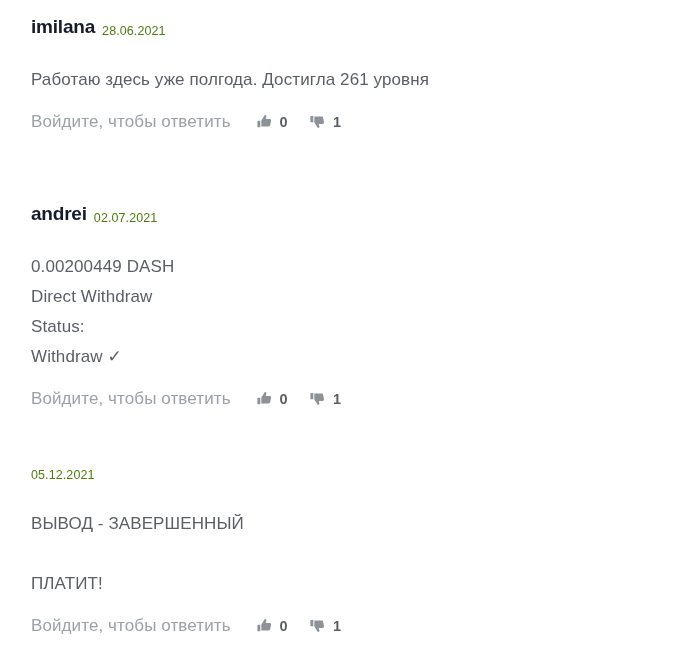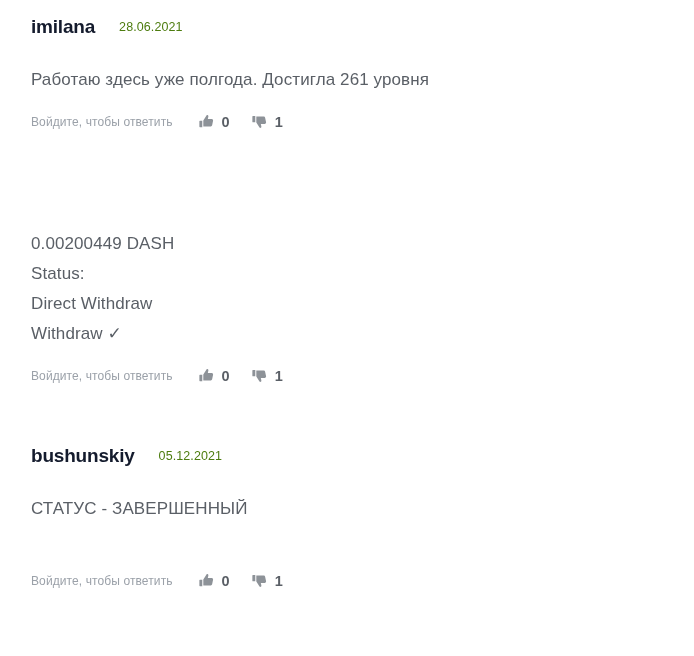--- a/index.html
+++ b/index.html
@@ -22,22 +22,22 @@
     width: 694px;
   }
 
   .comment {
     padding-top: 18px;
   }
   .comment.first { padding-top: 16px; }
 
   .comment-head {
     display: flex;
-    align-items: center;
-    gap: 24px;
+    align-items: flex-end;
+    gap: 7px;
     line-height: 1.2;
   }
 
   .comment-author {
     font-size: 19px;
     font-weight: bold;
     color: #141b2d;
     letter-spacing: -0.2px;
   }
 
@@ -64,21 +64,21 @@
   }
 
   .comment-footer {
     display: flex;
     align-items: center;
     margin-top: 16px;
     height: 22px;
   }
 
   .reply-link {
-    font-size: 12px;
+    font-size: 17px;
     color: #9ba1a9;
     letter-spacing: 0.1px;
     cursor: pointer;
   }
 
   .vote-group {
     display: flex;
     align-items: center;
     margin-left: 26px;
     cursor: pointer;
@@ -140,24 +140,28 @@
           </svg>
         </span>
         <span class="vote-count">1</span>
       </span>
     </div>
   </div>
 
   <div class="spacer-1"></div>
 
   <div class="comment">
+    <div class="comment-head">
+      <span class="comment-author">andrei</span>
+      <span class="comment-date">02.07.2021</span>
+    </div>
     <div class="comment-body">
       <div class="line">0.00200449 DASH</div>
+      <div class="line">Direct Withdraw</div>
       <div class="line">Status:</div>
-      <div class="line">Direct Withdraw</div>
       <div class="line">Withdraw ✓</div>
     </div>
     <div class="comment-footer">
       <span class="reply-link">Войдите, чтобы ответить</span>
       <span class="vote-group up">
         <span class="vote-icon">
           <svg width="15" height="15" viewBox="0 0 16 16" fill="currentColor" aria-hidden="true">
             <path d="M1 7.2h2.5V14H1A0.6 0.6 0 0 1 0.4 13.4V7.8A0.6 0.6 0 0 1 1 7.2z"></path>
             <path d="M4.6 6.9 8 1.6c0.3-0.5 1-0.6 1.5-0.3 0.4 0.3 0.6 0.8 0.5 1.3L9.4 5.4h4.2c0.9 0 1.6 0.8 1.4 1.7l-1 5A1.5 1.5 0 0 1 12.6 13.3H4.6z"></path>
           </svg>
@@ -173,26 +177,26 @@
         </span>
         <span class="vote-count">1</span>
       </span>
     </div>
   </div>
 
   <div class="spacer-2"></div>
 
   <div class="comment">
     <div class="comment-head">
-      <span class="comment-author">bushunskiy</span>
       <span class="comment-date">05.12.2021</span>
     </div>
     <div class="comment-body">
-      <div class="line">СТАТУС - ЗАВЕРШЕННЫЙ</div>
+      <div class="line">ВЫВОД - ЗАВЕРШЕННЫЙ</div>
       <div class="line blank"></div>
+      <div class="line">ПЛАТИТ!</div>
     </div>
     <div class="comment-footer">
       <span class="reply-link">Войдите, чтобы ответить</span>
       <span class="vote-group up">
         <span class="vote-icon">
           <svg width="15" height="15" viewBox="0 0 16 16" fill="currentColor" aria-hidden="true">
             <path d="M1 7.2h2.5V14H1A0.6 0.6 0 0 1 0.4 13.4V7.8A0.6 0.6 0 0 1 1 7.2z"></path>
             <path d="M4.6 6.9 8 1.6c0.3-0.5 1-0.6 1.5-0.3 0.4 0.3 0.6 0.8 0.5 1.3L9.4 5.4h4.2c0.9 0 1.6 0.8 1.4 1.7l-1 5A1.5 1.5 0 0 1 12.6 13.3H4.6z"></path>
           </svg>
         </span>

